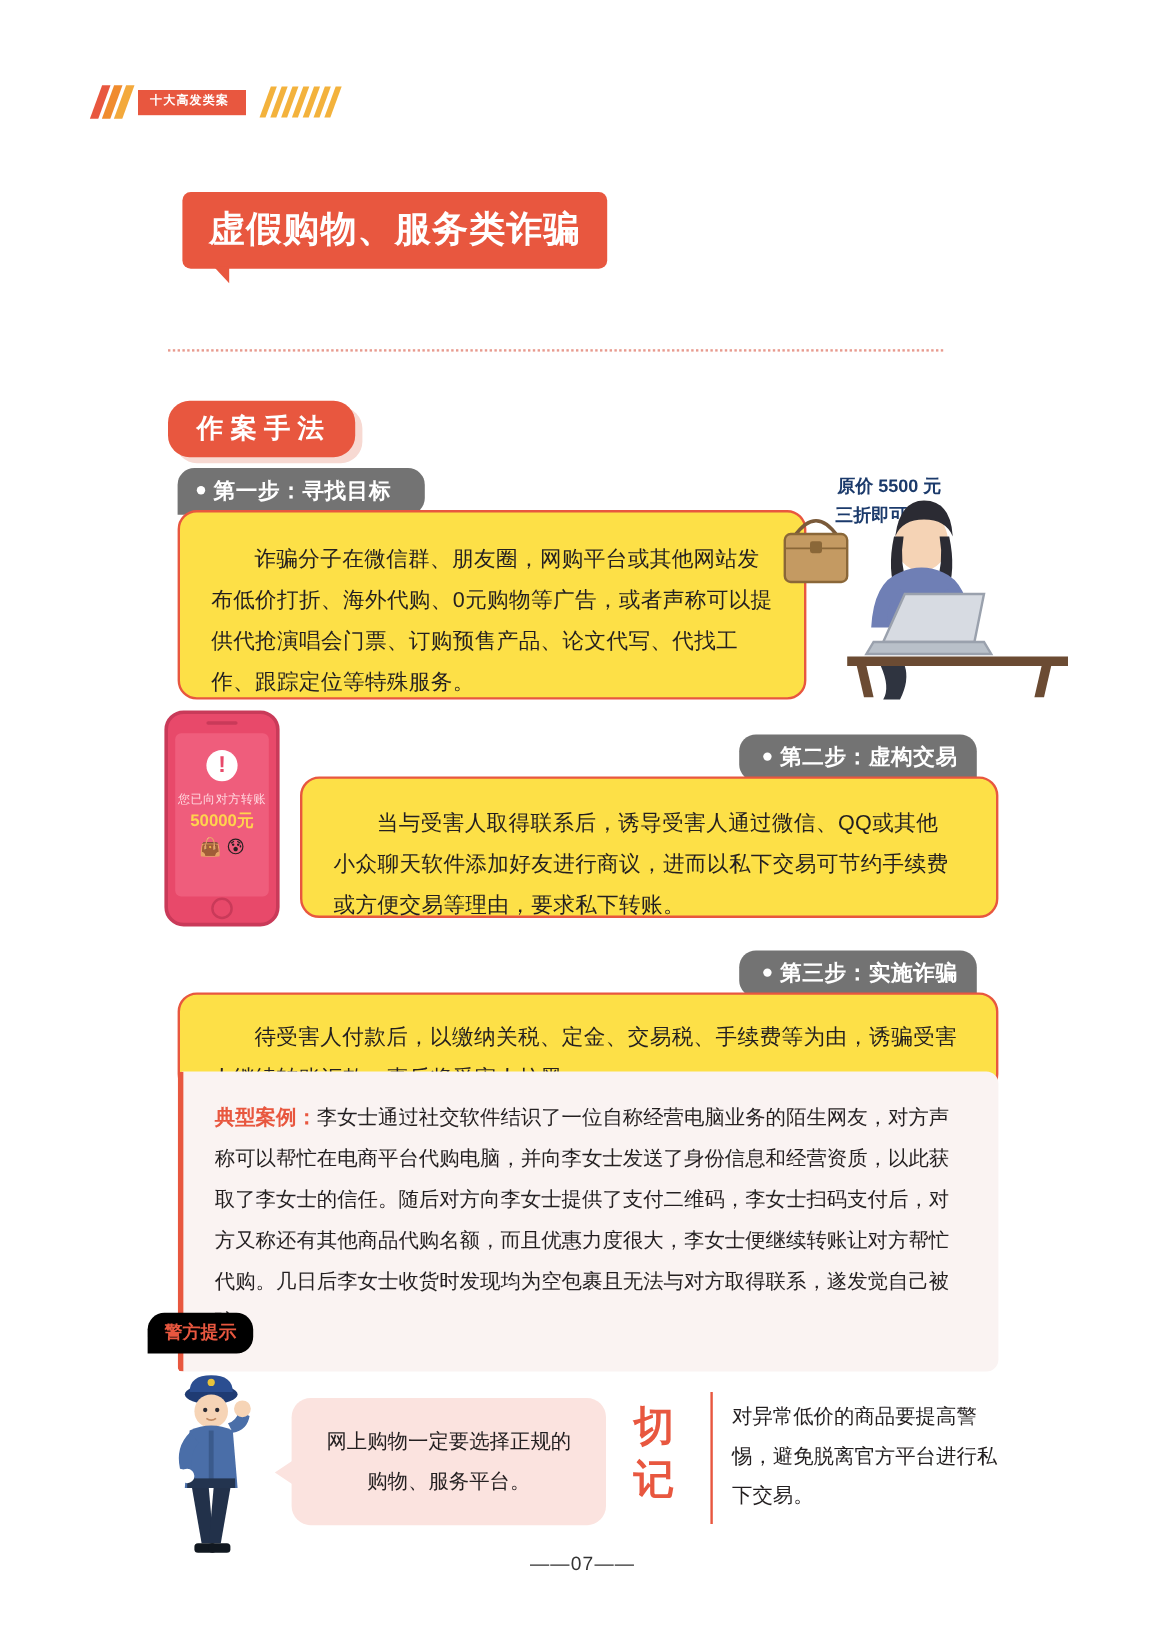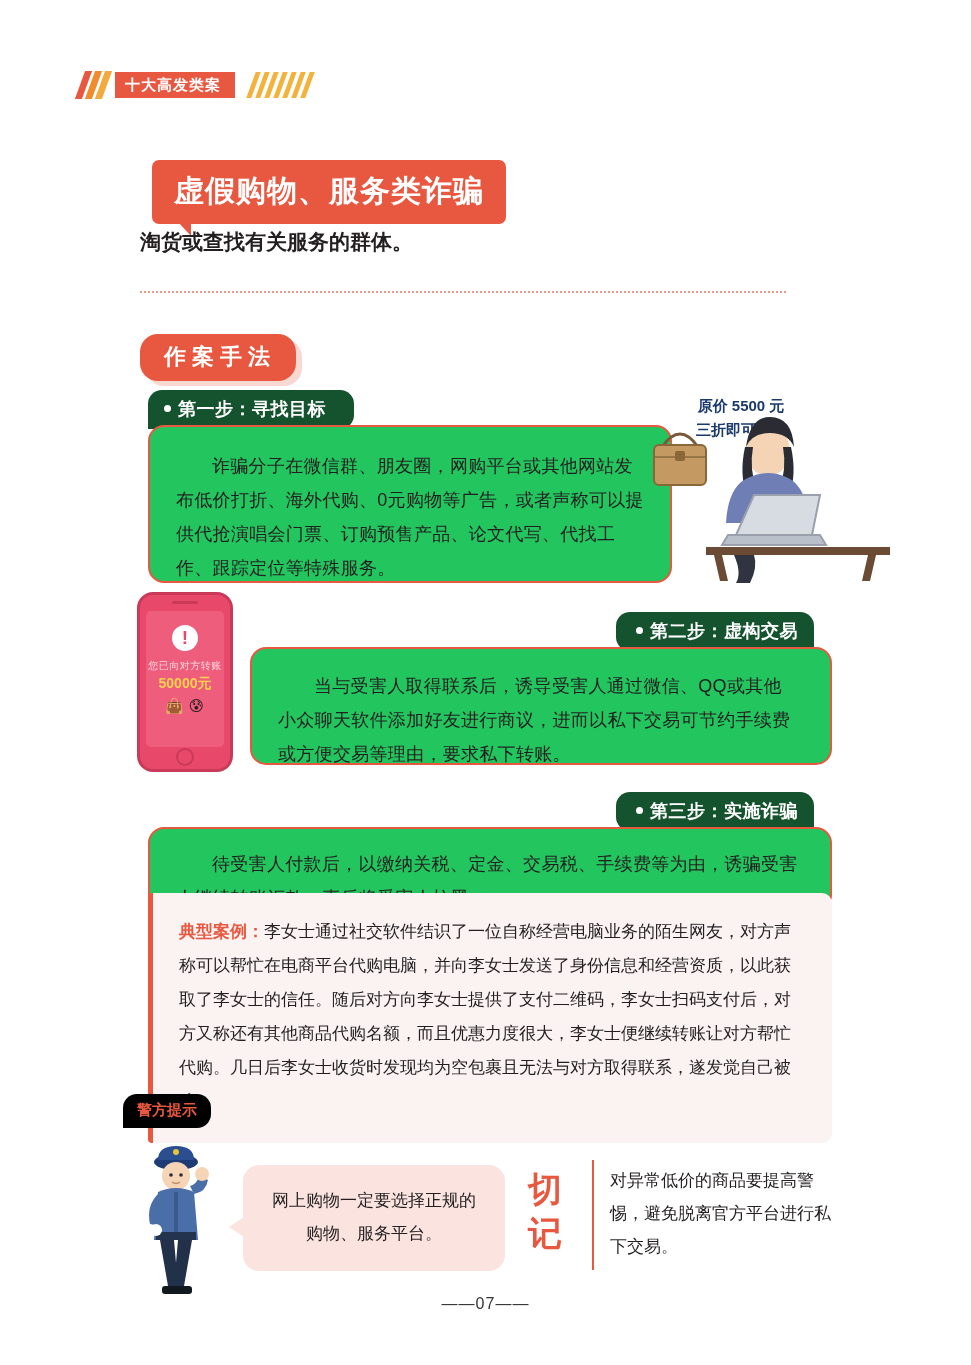--- a/index.html
+++ b/index.html
@@ -35,21 +35,21 @@
     display: block;
     width: 7px;
     height: 28px;
     background: #e8573f;
   }
   .hdr-bars-left i:nth-child(2) { background: #f08b2e; }
   .hdr-bars-left i:nth-child(3) { background: #f3a93c; }
   .hdr-tag {
     background: #e8573f;
     color: #ffffff;
-    font-size: 15px;
+    font-size: 10px;
     font-weight: bold;
     letter-spacing: 1px;
     padding: 5px 14px 6px 10px;
     line-height: 1;
   }
   .hdr-bars-right {
     display: flex;
     gap: 4px;
     transform: skewX(-20deg);
     margin-left: 16px;
@@ -128,21 +128,21 @@
     font-weight: bold;
     letter-spacing: 6px;
     padding: 8px 20px 9px 24px;
     border-radius: 18px;
     box-shadow: 6px 5px 0 #f7d9d2;
   }
 
   
   .step-tab {
     position: absolute;
-    background: #14532d;
+    background: #737373;
     color: #fff;
     font-size: 18px;
     font-weight: bold;
     padding: 7px 28px 8px 16px;
     border-radius: 14px 14px 0 0;
     letter-spacing: 0.5px;
     white-space: nowrap;
   }
   .step-tab .dot {
     display: inline-block;
@@ -153,21 +153,21 @@
     vertical-align: middle;
     margin-bottom: 3px;
   }
   .step-tab.left { border-radius: 14px 14px 14px 0; }
   .step-tab.right { border-radius: 14px 14px 0 14px; padding: 7px 16px 8px 20px; }
 
   
   .step-body {
     position: absolute;
     border: 2px solid #e8573f;
-    background: #22c55e;
+    background: #fde047;
     border-radius: 16px;
     box-sizing: border-box;
     font-size: 18px;
     line-height: 34px;
     letter-spacing: 0.3px;
     color: #231f20;
   }
   .step-body p { margin: 0; text-indent: 2em; }
 
   
@@ -203,21 +203,20 @@
     left: 243px;
     top: 1165px;
     width: 262px;
     box-sizing: border-box;
     background: #fbe3df;
     border-radius: 16px;
     padding: 20px 22px;
     font-size: 17px;
     line-height: 33px;
     text-align: center;
-    font-family: Liberation Mono, monospace;
   }
   .tip-bubble:after {
     content: "";
     position: absolute;
     left: -14px;
     top: 52px;
     width: 0; height: 0;
     border-top: 10px solid transparent;
     border-bottom: 10px solid transparent;
     border-right: 15px solid #fbe3df;
@@ -383,21 +382,20 @@
       <i></i>
       <i></i>
     </span>
 </div>
 
 <div class="title-wrap">
   <div class="title-banner">虚假购物、服务类诈骗</div>
 </div>
 
 <div class="subinfo">
-  <div class="line2">淘货或查找有关服务的群体。</div>
 </div>
 <div class="dotline"></div>
 
 <div class="method-label">作案手法</div>
 
 <div class="step-tab left" style="left:148px; top:390px;">
   <span class="dot"></span><span>第一步：寻找目标</span>
 </div>
 <div class="step-body" style="left:148px; top:425px; width:524px; height:158px; padding:22px 26px 0 26px;">
   <p>诈骗分子在微信群、朋友圈，网购平台或其他网站发布低价打折、海外代购、0元购物等广告，或者声称可以提供代抢演唱会门票、订购预售产品、论文代写、代找工作、跟踪定位等特殊服务。</p>

